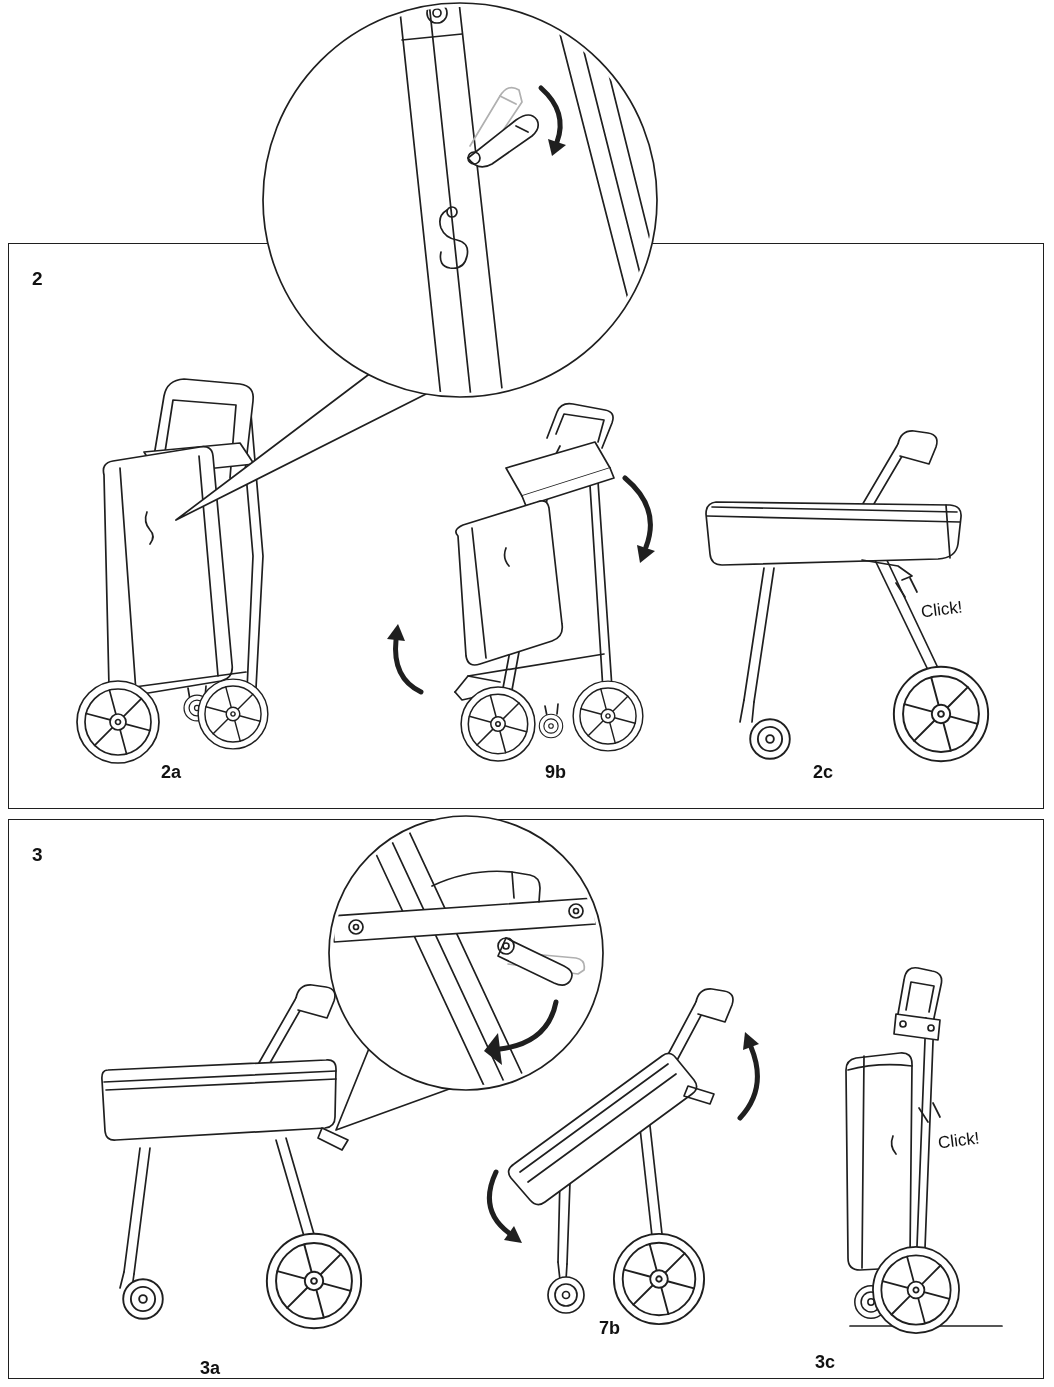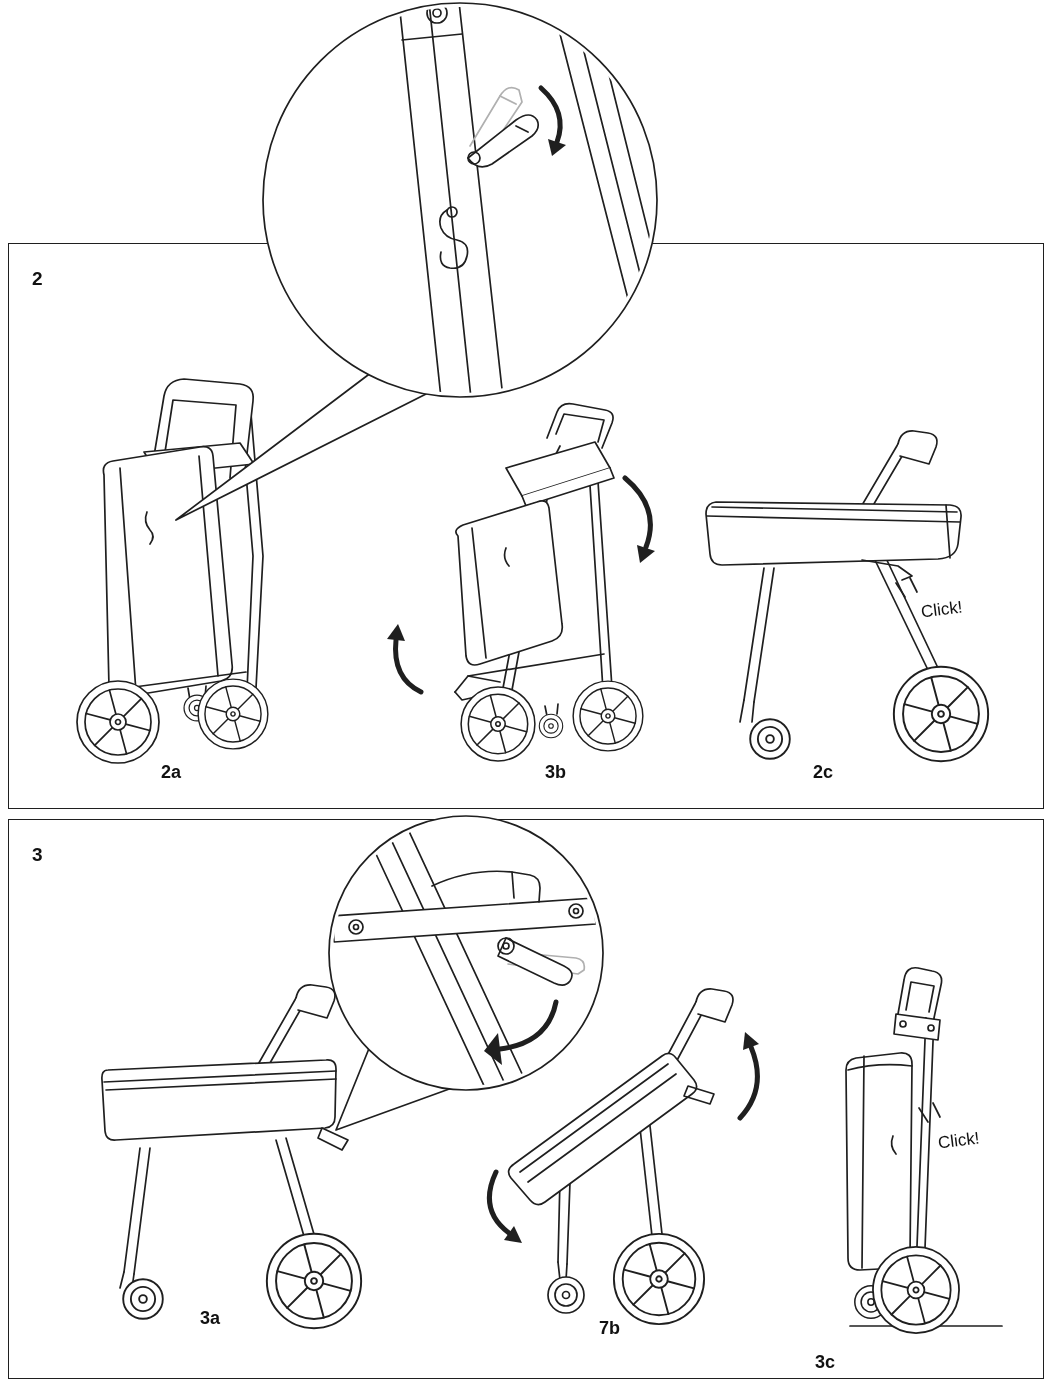--- a/index.html
+++ b/index.html
@@ -237,23 +237,23 @@
         </g>
       </g>
 
     </g>
   </svg>
 
   <div class="step-num" style="left:32px;top:268px">2</div>
   <div class="step-num" style="left:32px;top:844px">3</div>
 
   <div class="sub-label" style="left:161px;top:762px">2a</div>
-  <div class="sub-label" style="left:545px;top:762px">3b</div>
+  <div class="sub-label" style="left:545px;top:762px">9b</div>
   <div class="sub-label" style="left:813px;top:762px">2c</div>
 
-  <div class="sub-label" style="left:200px;top:1308px">3a</div>
+  <div class="sub-label" style="left:200px;top:1358px">3a</div>
   <div class="sub-label" style="left:599px;top:1318px">7b</div>
   <div class="sub-label" style="left:815px;top:1352px">3c</div>
 
   <div class="click" style="left:921px;top:600px">Click!</div>
   <div class="click" style="left:938px;top:1131px">Click!</div>
 
 </div>
 
 </body></html>

